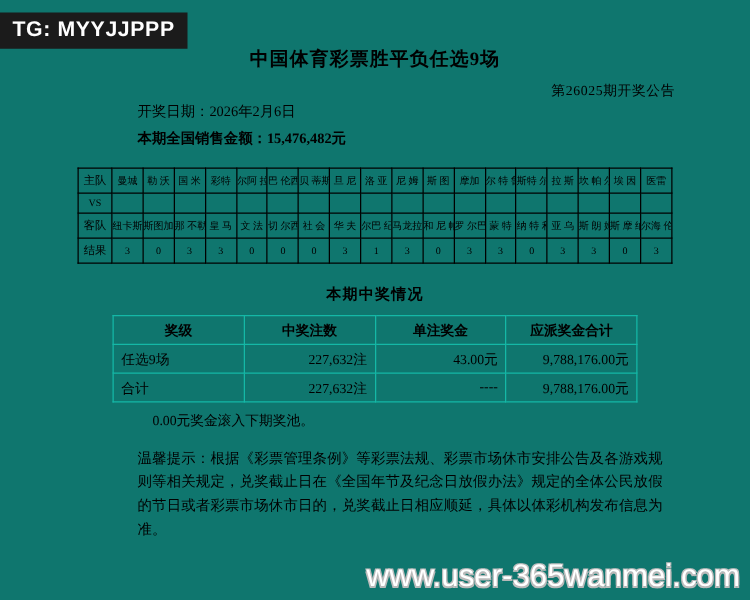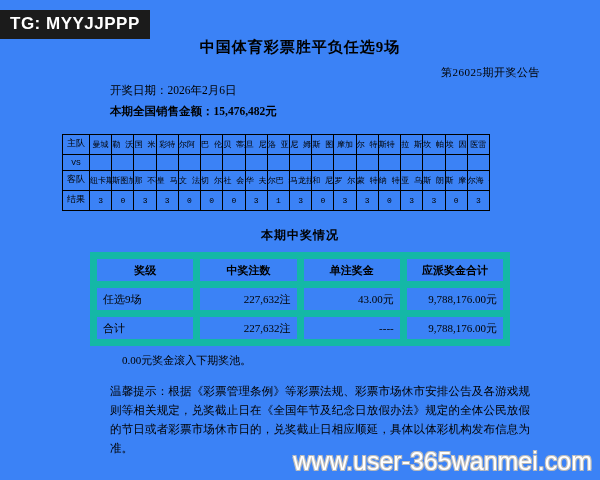--- a/index.html
+++ b/index.html
@@ -11,21 +11,21 @@
     height: 480px;
     background: #ffffff;
     font-family: "Liberation Serif", "DejaVu Serif", serif;
     color: #000000;
     position: relative;
     overflow: hidden;
   }
   .page {
     position: absolute;
     inset: 0;
-    background: #3b82f6;
+    background: #0f766e;
   }
   
   .tg-badge {
     position: absolute;
     left: 0px;
     top: 10px;
     background: #1b1b1b;
     color: #ffffff;
     font-family: "Liberation Sans", sans-serif;
     font-size: 17px;
@@ -81,24 +81,23 @@
   .info-line.bold {
     font-weight: bold;
   }
   
   .match-table-wrap {
     margin-top: 12px;
     padding-left: 2px;
   }
   table.match {
     border-collapse: collapse;
-    width: 428px;
+    width: 476px;
     table-layout: fixed;
     font-size: 8px;
-    font-family: Liberation Mono, monospace;
   }
   table.match td {
     border: 1px solid #000000;
     text-align: center;
     vertical-align: middle;
     padding: 1px 0;
     line-height: 11px;
     height: 17px;
     overflow: hidden;
     white-space: nowrap;
@@ -126,21 +125,21 @@
     display: flex;
     justify-content: center;
   }
   table.prize {
     border-collapse: collapse;
     width: 420px;
     font-size: 11px;
     table-layout: fixed;
   }
   table.prize th, table.prize td {
-    border: 7px solid #14b8a6;
+    border: 1px solid #14b8a6;
     padding: 2px 6px;
     height: 18px;
   }
   table.prize th {
     text-align: center;
     font-weight: bold;
     font-size: 11px;
   }
   table.prize td.c-level {
     text-align: left;

